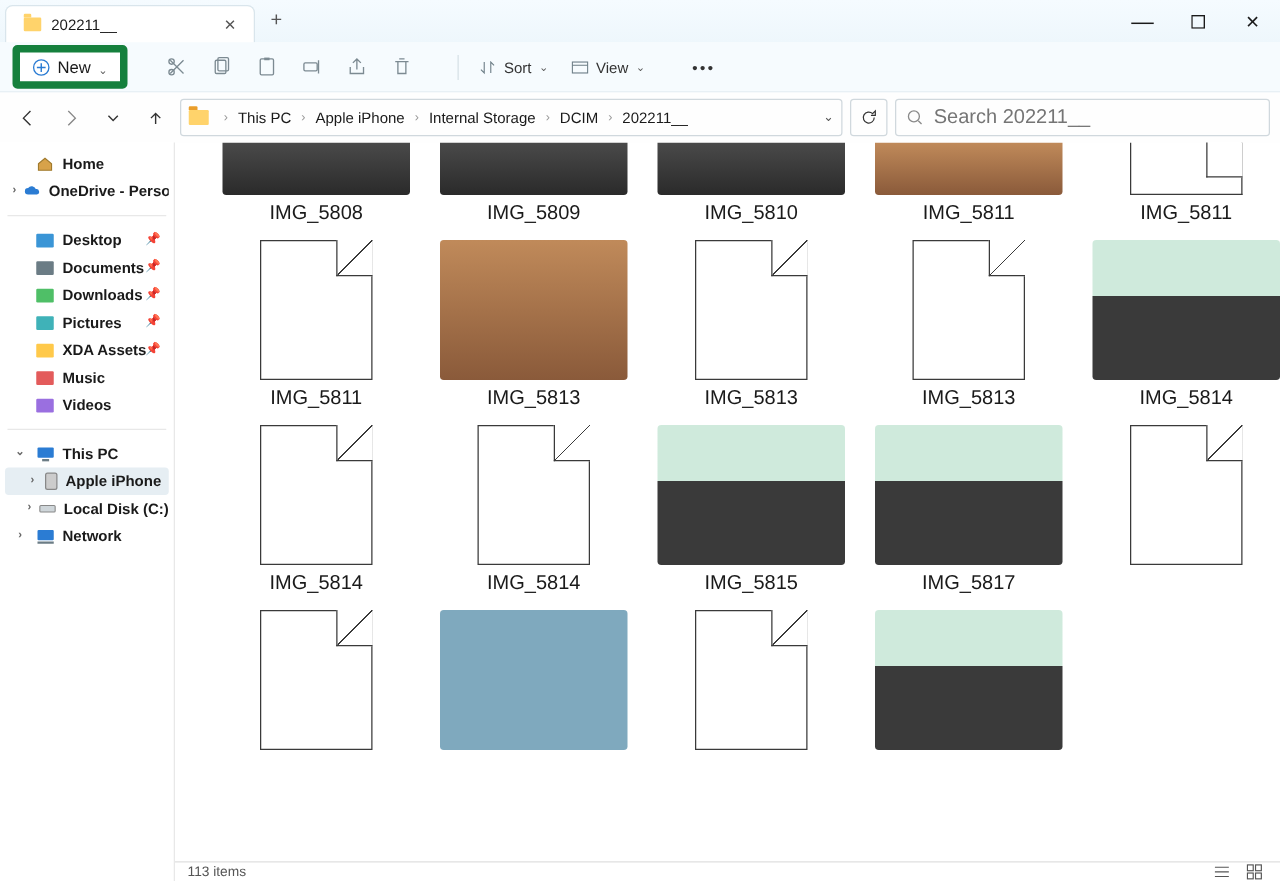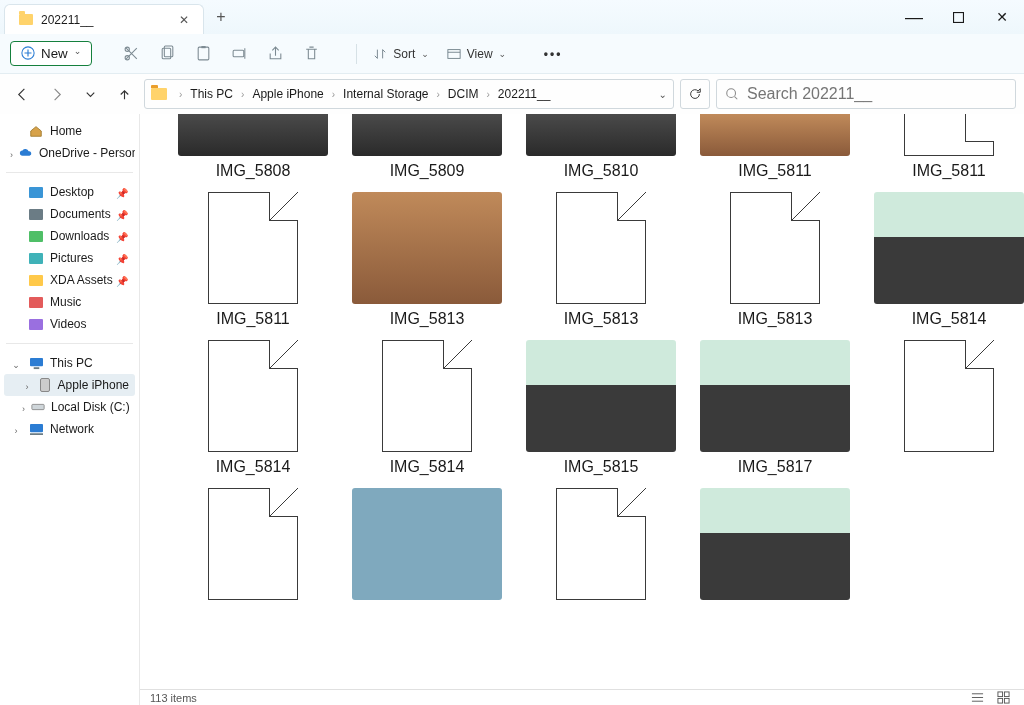--- a/index.html
+++ b/index.html
@@ -11,21 +11,21 @@
   .tab .folder-icon { width: 14px; height: 11px; background: #ffd36b; border-radius: 1px; position: relative; display:inline-block;}
   .tab .folder-icon::before { content:""; position:absolute; top:-3px; left:0; width:6px; height:3px; background:#ffd36b; border-radius:1px 1px 0 0;}
   .tab .close { margin-left: auto; color: #555; }
   .newtab { display:flex; align-items:center; justify-content:center; width:34px; color:#555; font-size:16px;}
   .win-controls { margin-left: auto; display: flex; }
   .win-controls div { width: 44px; display:flex; align-items:center; justify-content:center; color:#1a1a1a; }
   .win-min{font-size:18px;} .win-sq svg{width:11px;height:11px;} .win-x{font-size:14px;}
 
   
   .toolbar { height: 40px; background: #f6fbfe; border-bottom: 1px solid #e3edf2; display:flex; align-items:center; padding: 0 10px; gap: 2px; }
-  .new-btn { display:flex; align-items:flex-start; gap:6px; border:1px solid #15803d; background:#fff; border-radius:4px; padding:4px 10px; color:#1a1a1a;}
+  .new-btn { display:flex; align-items:flex-end; gap:6px; border:6px solid #15803d; background:#fff; border-radius:4px; padding:4px 10px; color:#1a1a1a;}
   .new-btn svg{width:14px;height:14px;}
   .tb-sep { width: 18px; }
   .tb-icon { width:34px; height:30px; display:flex; align-items:center; justify-content:center; color:#7c8a92; }
   .tb-icon svg { width:17px; height:17px; }
   .tb-dd { display:flex; align-items:center; gap:6px; padding:0 8px; height:30px; color:#333;}
   .tb-dd svg{width:14px;height:14px;color:#6b7c85;}
   .tb-dd-chev { font-size:9px; color:#555;}
 
   
   .navrow { height: 40px; display:flex; align-items:center; padding: 4px 8px; gap:6px; background:#fefefe;}
@@ -38,21 +38,21 @@
   .crumb-sep { color:#999; padding: 0 6px; font-size:10px;}
   .addr-tail { margin-left:auto; display:flex; align-items:center; gap:8px; color:#555;}
   .refresh-btn { width:30px; height:30px; border:1px solid #d0d8dd; border-radius:3px; display:flex; align-items:center; justify-content:center; color:#333;}
   .search-box { width:300px; height:30px; border:1px solid #d0d8dd; border-radius:3px; display:flex; align-items:center; padding:0 8px; color:#8a8a8a; gap:8px;}
   .search-box input { border:none; outline:none; flex:1; font-size:16px; background:transparent;}
   .search-box svg{width:14px;height:14px;color:#8a8a8a;}
 
   
   .main { flex:1; display:flex; min-height:0; }
   .sidebar { width:140px; border-right:1px solid #e8e8e8; padding:6px 4px; overflow:hidden; background:#fff;}
-  .side-item { display:flex; align-items:flex-end; gap:6px; padding:4px 6px; border-radius:3px; color:#1a1a1a; white-space:nowrap; overflow:hidden; position:relative;}
+  .side-item { display:flex; align-items:flex-start; gap:6px; padding:4px 6px; border-radius:3px; color:#1a1a1a; white-space:nowrap; overflow:hidden; position:relative;font-weight:bold;}
   .side-item.selected { background:#e6eef3; }
   .side-item .pin { position:absolute; right:6px; color:#9aa6ad; font-size:10px;}
   .side-group-sep { height:1px; background:#e8e8e8; margin:8px 2px;}
   .chev { width:12px; text-align:center; color:#666; font-size:9px;}
   .ico { width:16px; height:14px; display:flex; align-items:center; justify-content:center;}
   .ico-folder{background:#3a95d6;border-radius:1px;height:11px;width:14px;position:relative;}
   .ico-folder.yellow{background:#ffc94a;}
   .ico-folder.red{background:#e35b5b;}
   .ico-folder.purple{background:#9a6fe0;}
   .ico-folder.teal{background:#3fb2b8;}

